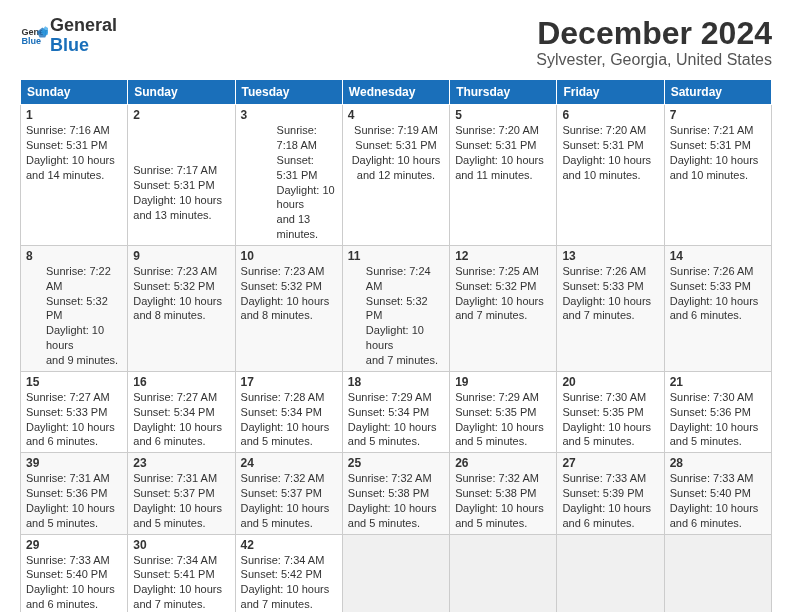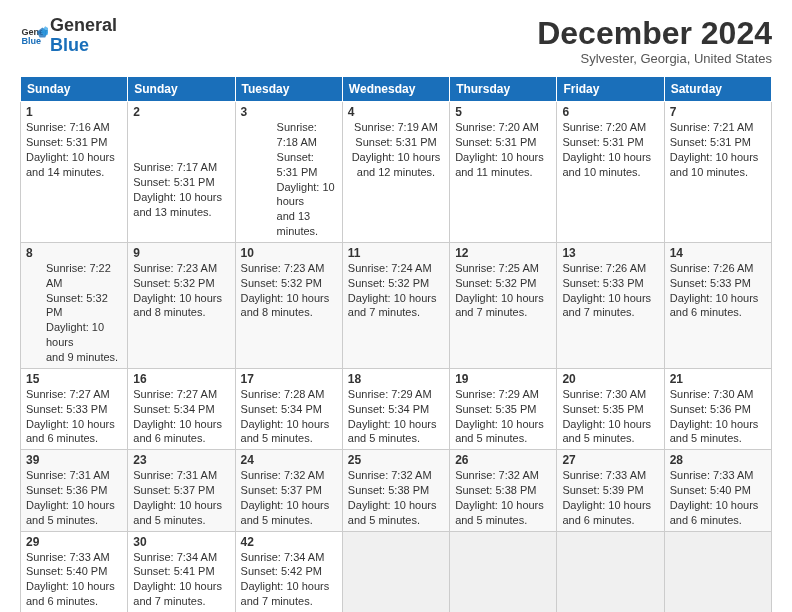--- a/index.html
+++ b/index.html
@@ -45,21 +45,21 @@
     .title-area {
       text-align: right;
     }
     .month-title {
       font-size: 32px;
       font-weight: bold;
       color: #333;
       line-height: 1.1;
     }
     .location-title {
-      font-size: 13px;
+      font-size: 16px;
       color: #555;
     }
     .calendar-table {
       width: 100%;
       border-collapse: collapse;
       flex: 1;
     }
     .calendar-table th {
       background: #1a6fba;
       color: #fff;
@@ -205,21 +205,21 @@
           </td>
           <td>
             <span class="day-num">10</span>
             <div class="day-info" style="white-space: pre-line;">Sunrise: 7:23 AM
 Sunset: 5:32 PM
 Daylight: 10 hours
 and 8 minutes.</div>
           </td>
           <td>
             <span class="day-num">11</span>
-            <div class="day-info" style="white-space: pre-line;">Sunrise: 7:24 AM
+            <div class="day-info" style="white-space: pre-line; margin-left: 18px;">Sunrise: 7:24 AM
 Sunset: 5:32 PM
 Daylight: 10 hours
 and 7 minutes.</div>
           </td>
           <td>
             <span class="day-num">12</span>
             <div class="day-info" style="white-space: pre-line;">Sunrise: 7:25 AM
 Sunset: 5:32 PM
 Daylight: 10 hours
 and 7 minutes.</div>

